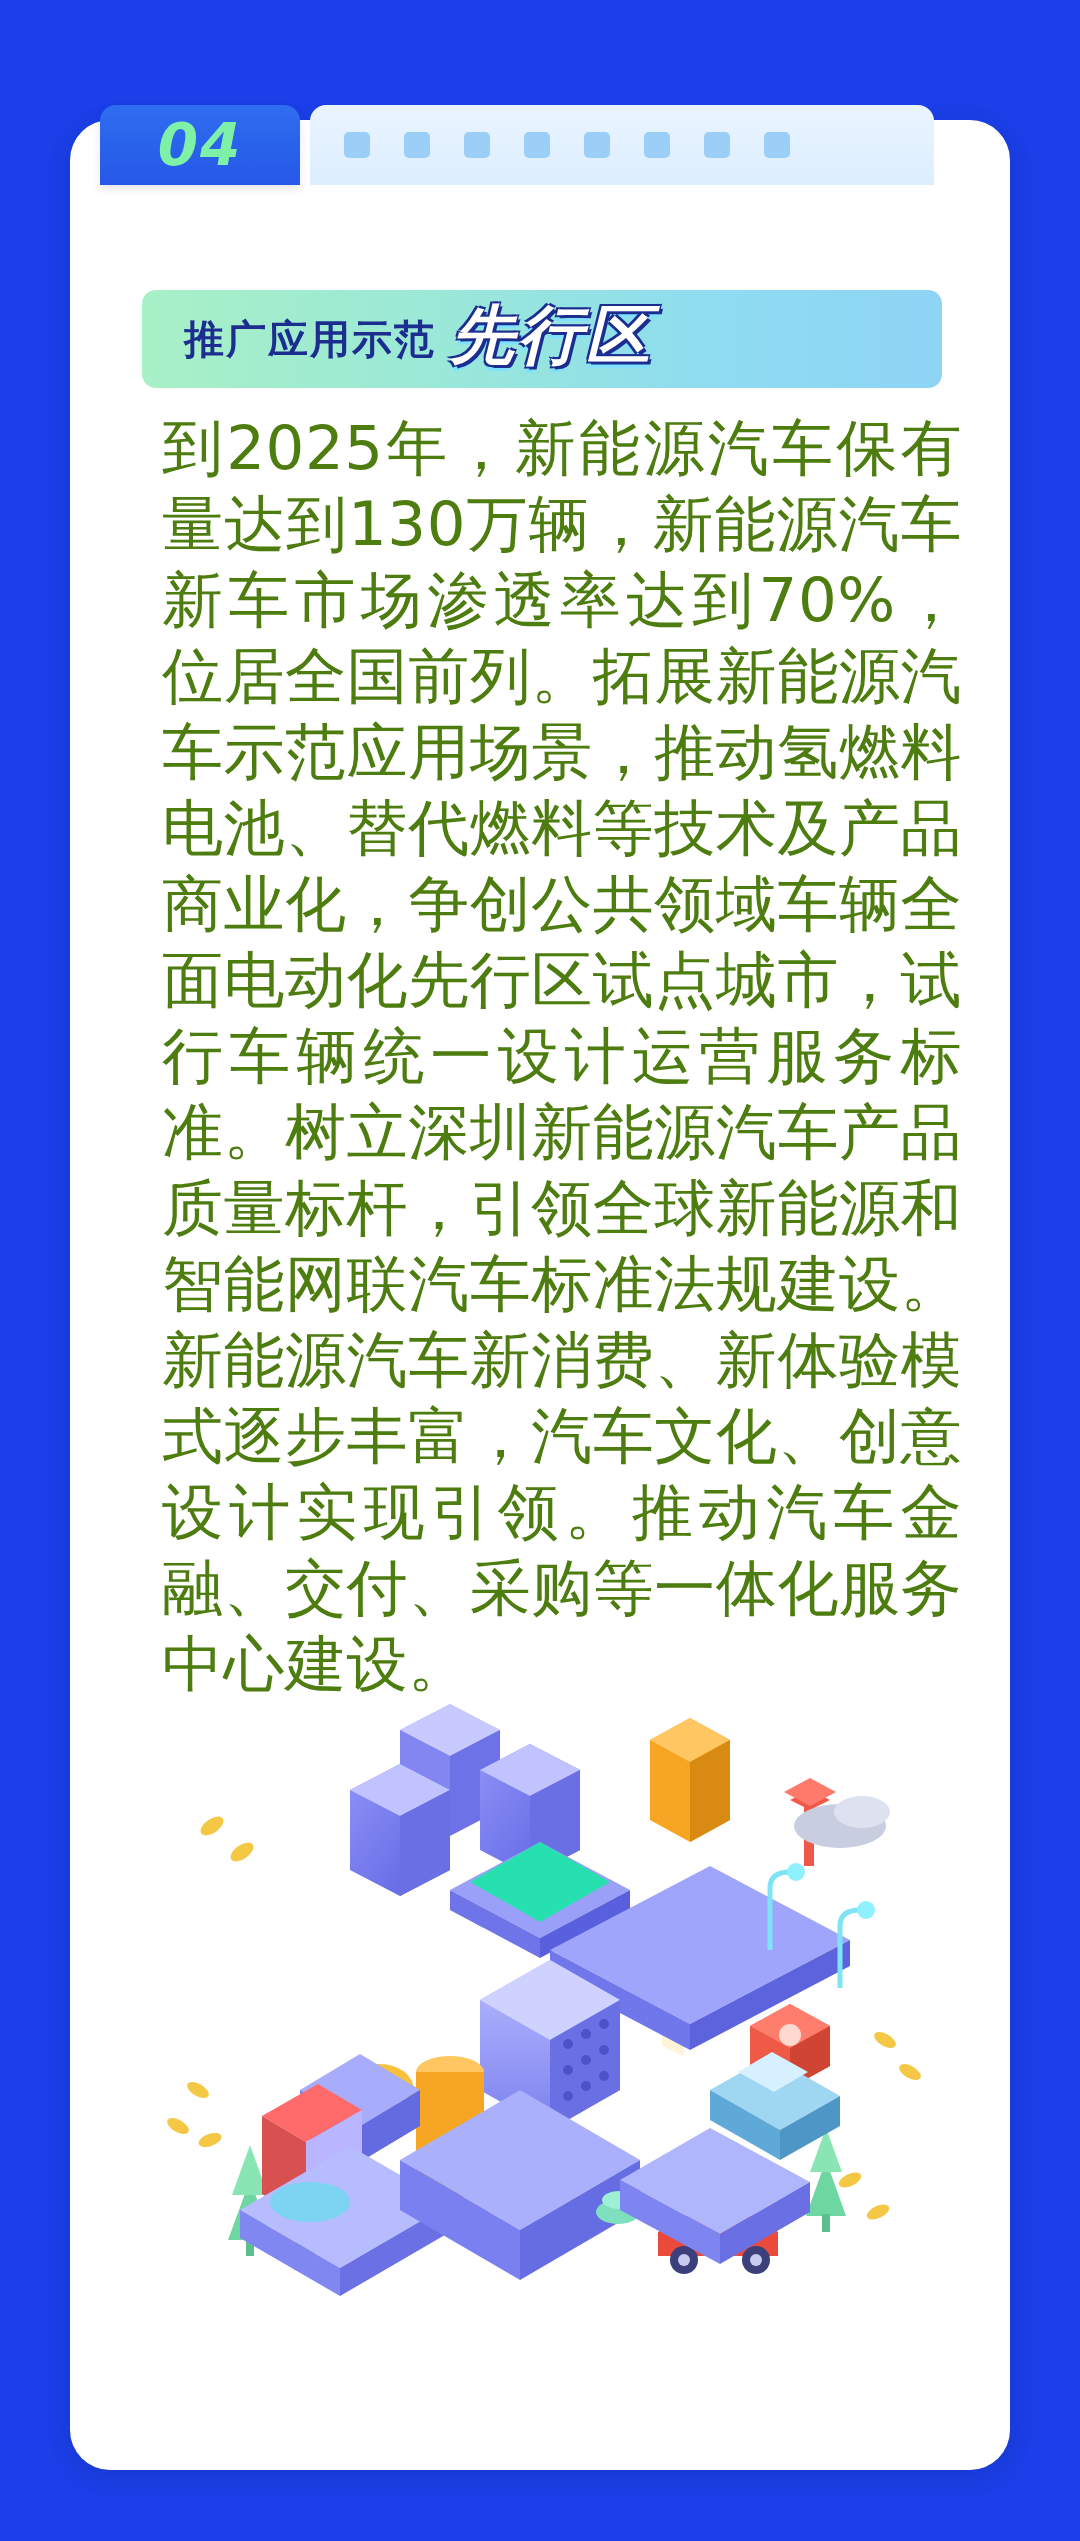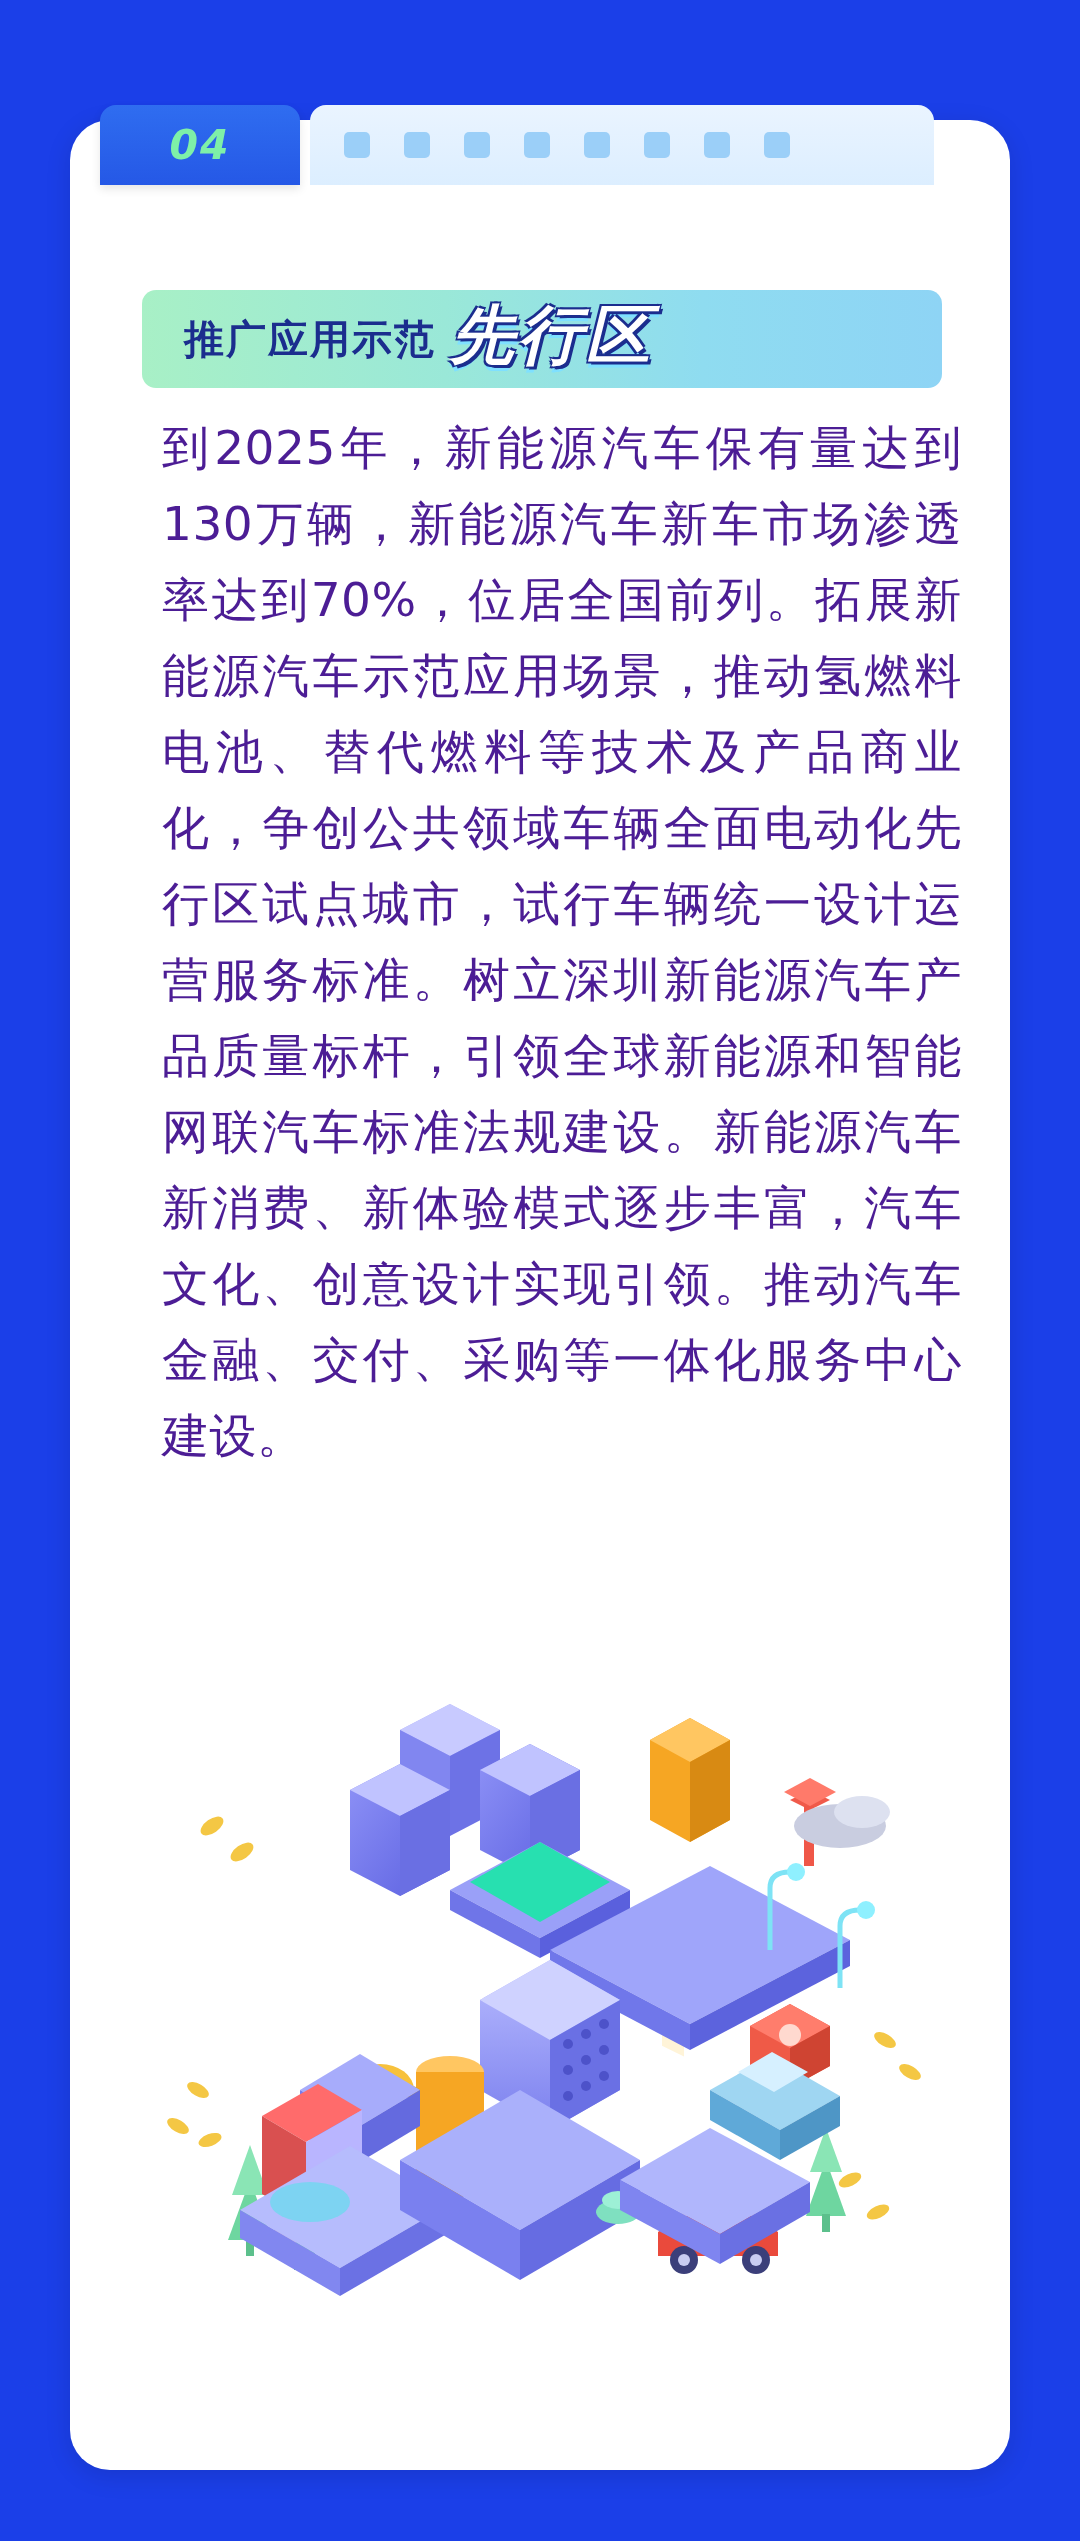--- a/index.html
+++ b/index.html
@@ -51,21 +51,21 @@
     border-radius: 16px 16px 0 0;
     display: flex;
     align-items: center;
     justify-content: center;
     box-shadow: 0 4px 10px rgba(0,0,0,0.10);
   }
   .tab-number span {
     font-family: "DejaVu Sans", sans-serif;
     font-weight: bold;
     font-style: italic;
-    font-size: 41px;
+    font-size: 58px;
     color: #7ef0a8;
     letter-spacing: 2px;
   }
   .tab-dots {
     width: 590px;
     background: linear-gradient(180deg,#eaf4ff 0%, #dceeff 100%);
     border-radius: 16px 16px 0 0;
     margin-left: 10px;
     display: flex;
     align-items: center;
@@ -118,23 +118,23 @@
       0 6px 0 #7fe0ff;
   }
 
   
   .body-text {
     position: absolute;
     left: 92px;
     top: 290px;
     width: 800px;
     font-family: "DejaVu Sans", "Liberation Sans", sans-serif;
-    font-size: 47px;
+    font-size: 61px;
     line-height: 76px;
-    color: #4c1d95;
+    color: #4d7c0f;
     letter-spacing: 0.5px;
     text-align: justify;
   }
 
   
   .illustration {
     position: absolute;
     left: 80px;
     top: 1500px;
     width: 790px;

